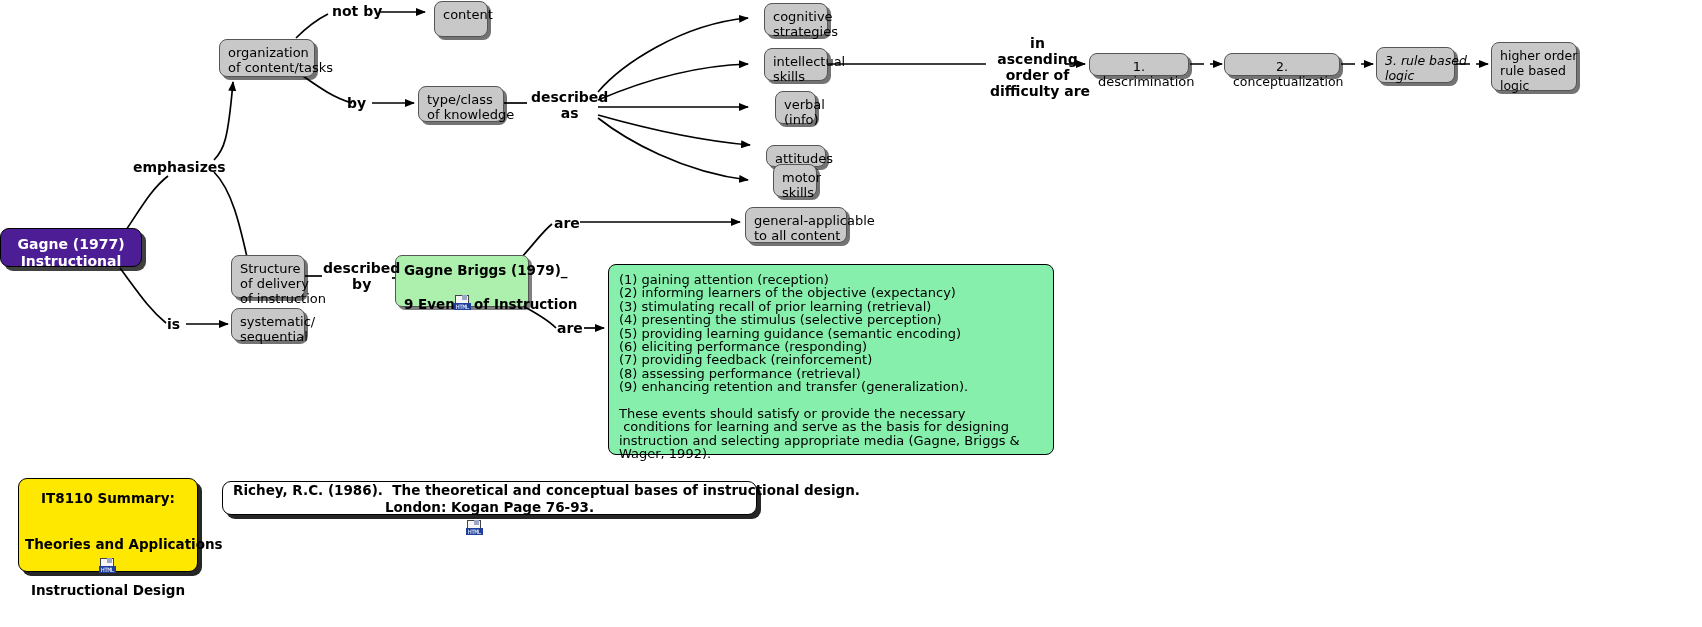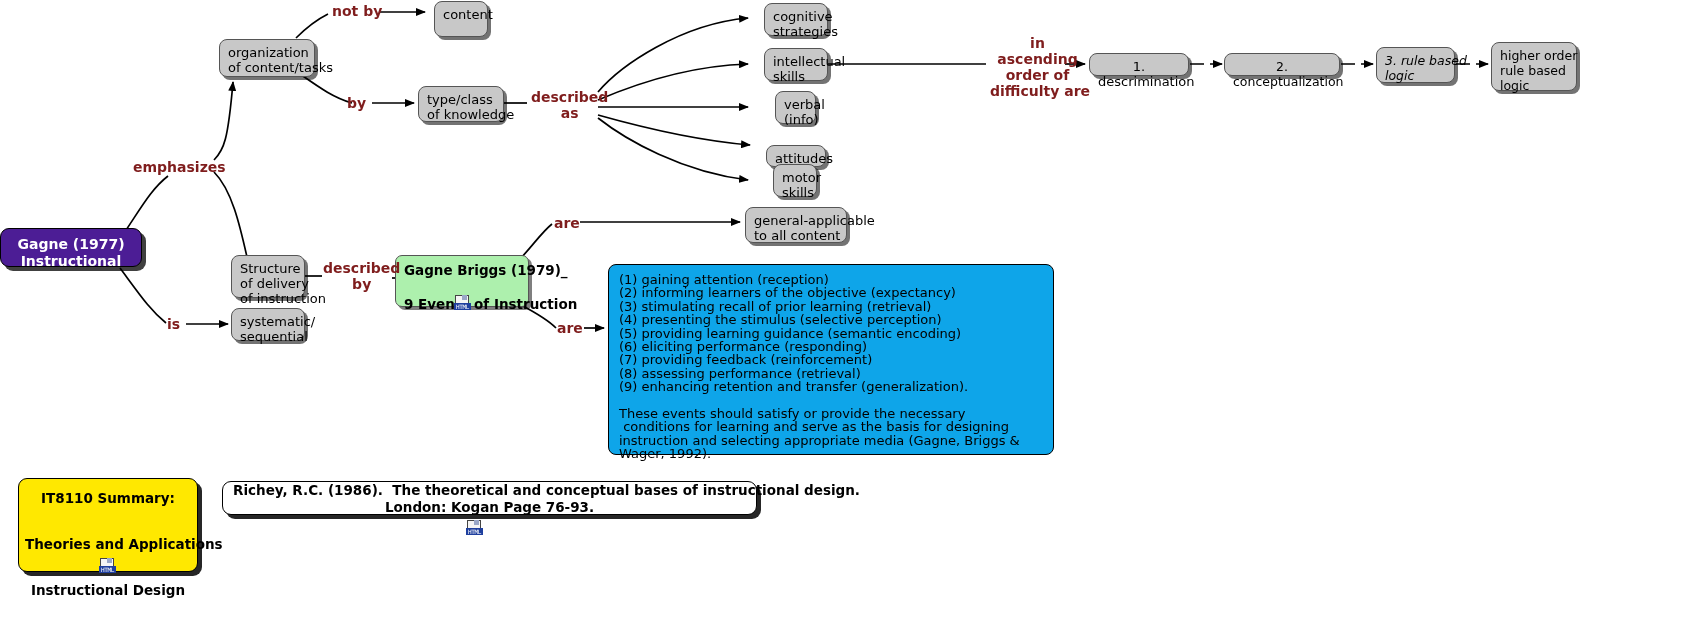--- a/index.html
+++ b/index.html
@@ -3,30 +3,30 @@
 <meta charset="utf-8">
 <style>
   html,body{margin:0;padding:0;background:#ffffff;}
   body{width:1702px;height:627px;position:relative;font-family:"DejaVu Sans","Liberation Sans",sans-serif;overflow:hidden;}
   #canvas{position:absolute;left:0;top:0;width:1702px;height:627px;}
   svg#wires{position:absolute;left:0;top:0;width:1702px;height:627px;pointer-events:none;}
 
   .node{position:absolute;box-sizing:border-box;background:#c8c8c8;border:1px solid #555;border-radius:8px;
         color:#000;font-size:13px;line-height:15px;padding:5px 8px;
         box-shadow:3px 3px 0 rgba(0,0,0,0.55);}
-  .lbl{position:absolute;font-weight:bold;font-size:14px;line-height:16px;color:#7f1d1d;white-space:pre;}
+  .lbl{position:absolute;font-weight:bold;font-size:14px;line-height:16px;color:#000000;white-space:pre;}
   .lbl.c{text-align:center;}
   .root{position:absolute;background:#4c1d95;border:1px solid #000;border-radius:9px;color:#fff;
         font-weight:bold;font-size:14px;line-height:17px;text-align:center;padding:7px 10px;
         box-shadow:4px 4px 0 rgba(0,0,0,0.75);box-sizing:border-box;}
   .green{background:#adf0ad;border:1px solid #555;border-radius:7px;font-weight:bold;font-size:13.5px;
          line-height:17px;color:#000;box-shadow:3px 3px 0 rgba(0,0,0,0.5);}
   .yellow{background:#ffe800;border:1px solid #000;border-radius:9px;font-weight:bold;font-size:13.5px;
           line-height:23px;text-align:center;color:#000;box-shadow:4px 4px 0 rgba(0,0,0,0.85);}
-  .white{background:#0ea5e9;border:1.5px solid #000;border-radius:8px;color:#000;box-shadow:none;}
+  .white{background:#86efac;border:1.5px solid #000;border-radius:8px;color:#000;box-shadow:none;}
   .cite{background:#ffffff;border:1.5px solid #000;border-radius:9px;font-weight:bold;font-size:13.5px;
         line-height:17px;text-align:center;color:#000;box-shadow:4px 4px 0 rgba(0,0,0,0.85);}
   .events{font-size:13px;line-height:13.4px;padding:8px 10px;white-space:pre-wrap;}
   .html-icon{position:absolute;width:17px;height:15px;}
   .html-icon .pg{position:absolute;left:1px;top:0;width:12px;height:11px;background:#f5f5f5;border:1px solid #444;}
   .html-icon .fold{position:absolute;left:8px;top:0;width:5px;height:5px;background:#9aa7c7;}
   .html-icon .tag{position:absolute;left:0;top:8px;width:17px;height:7px;background:#1f3f9e;color:#fff;
                   font-size:6px;line-height:7px;text-align:center;font-family:"DejaVu Sans Mono","Liberation Mono",monospace;letter-spacing:-0.3px;}
 </style>
 </head>

